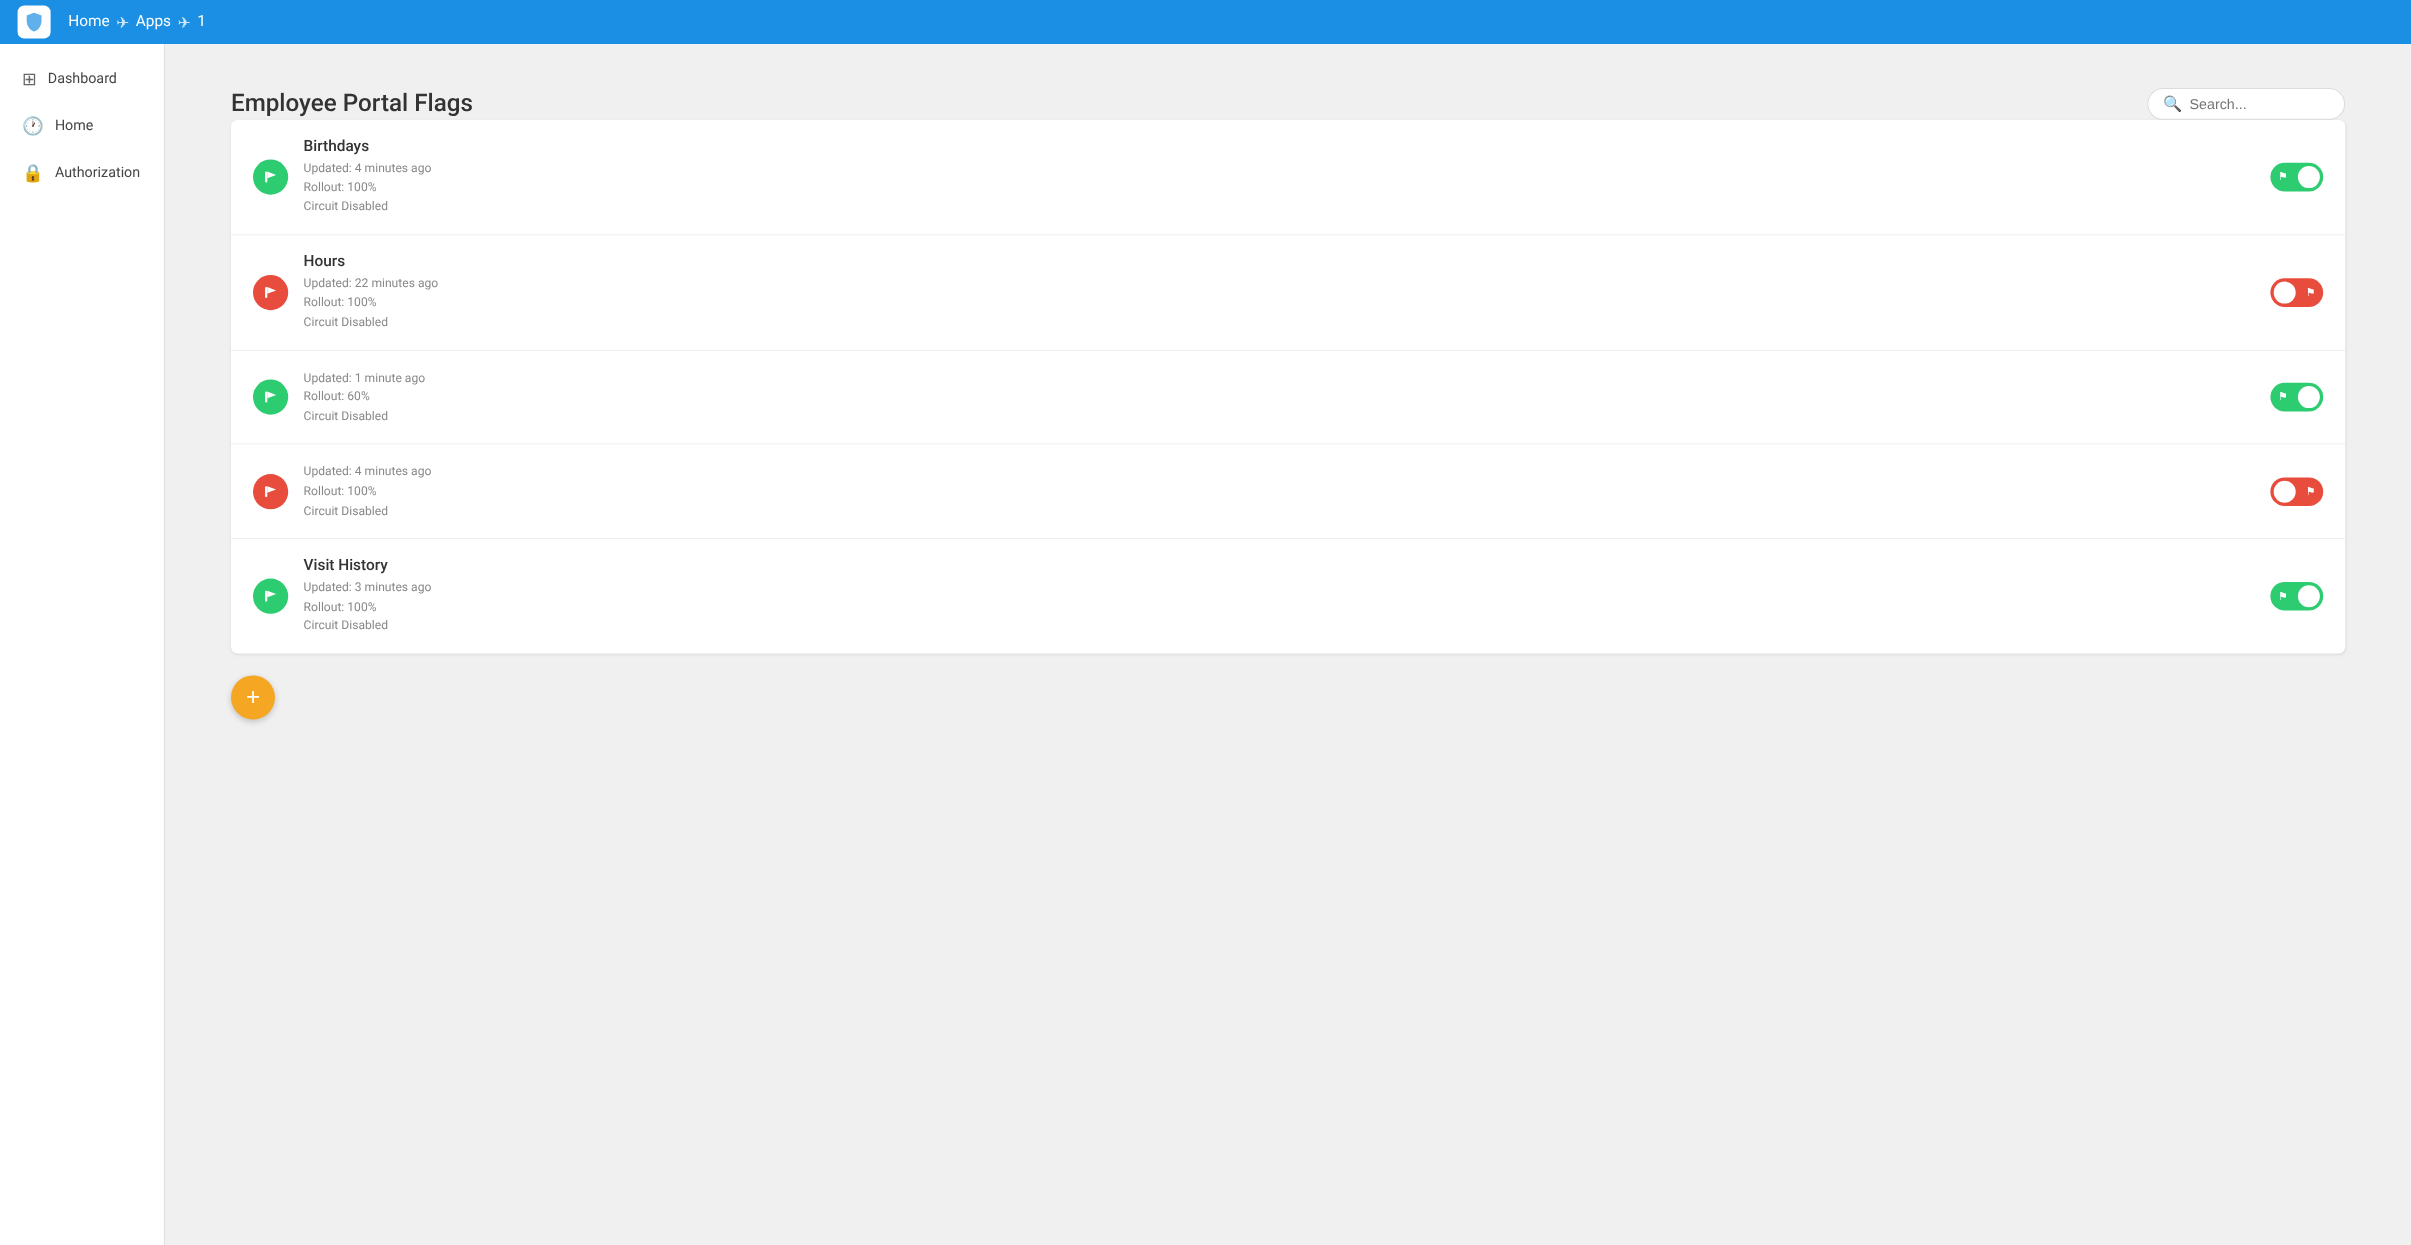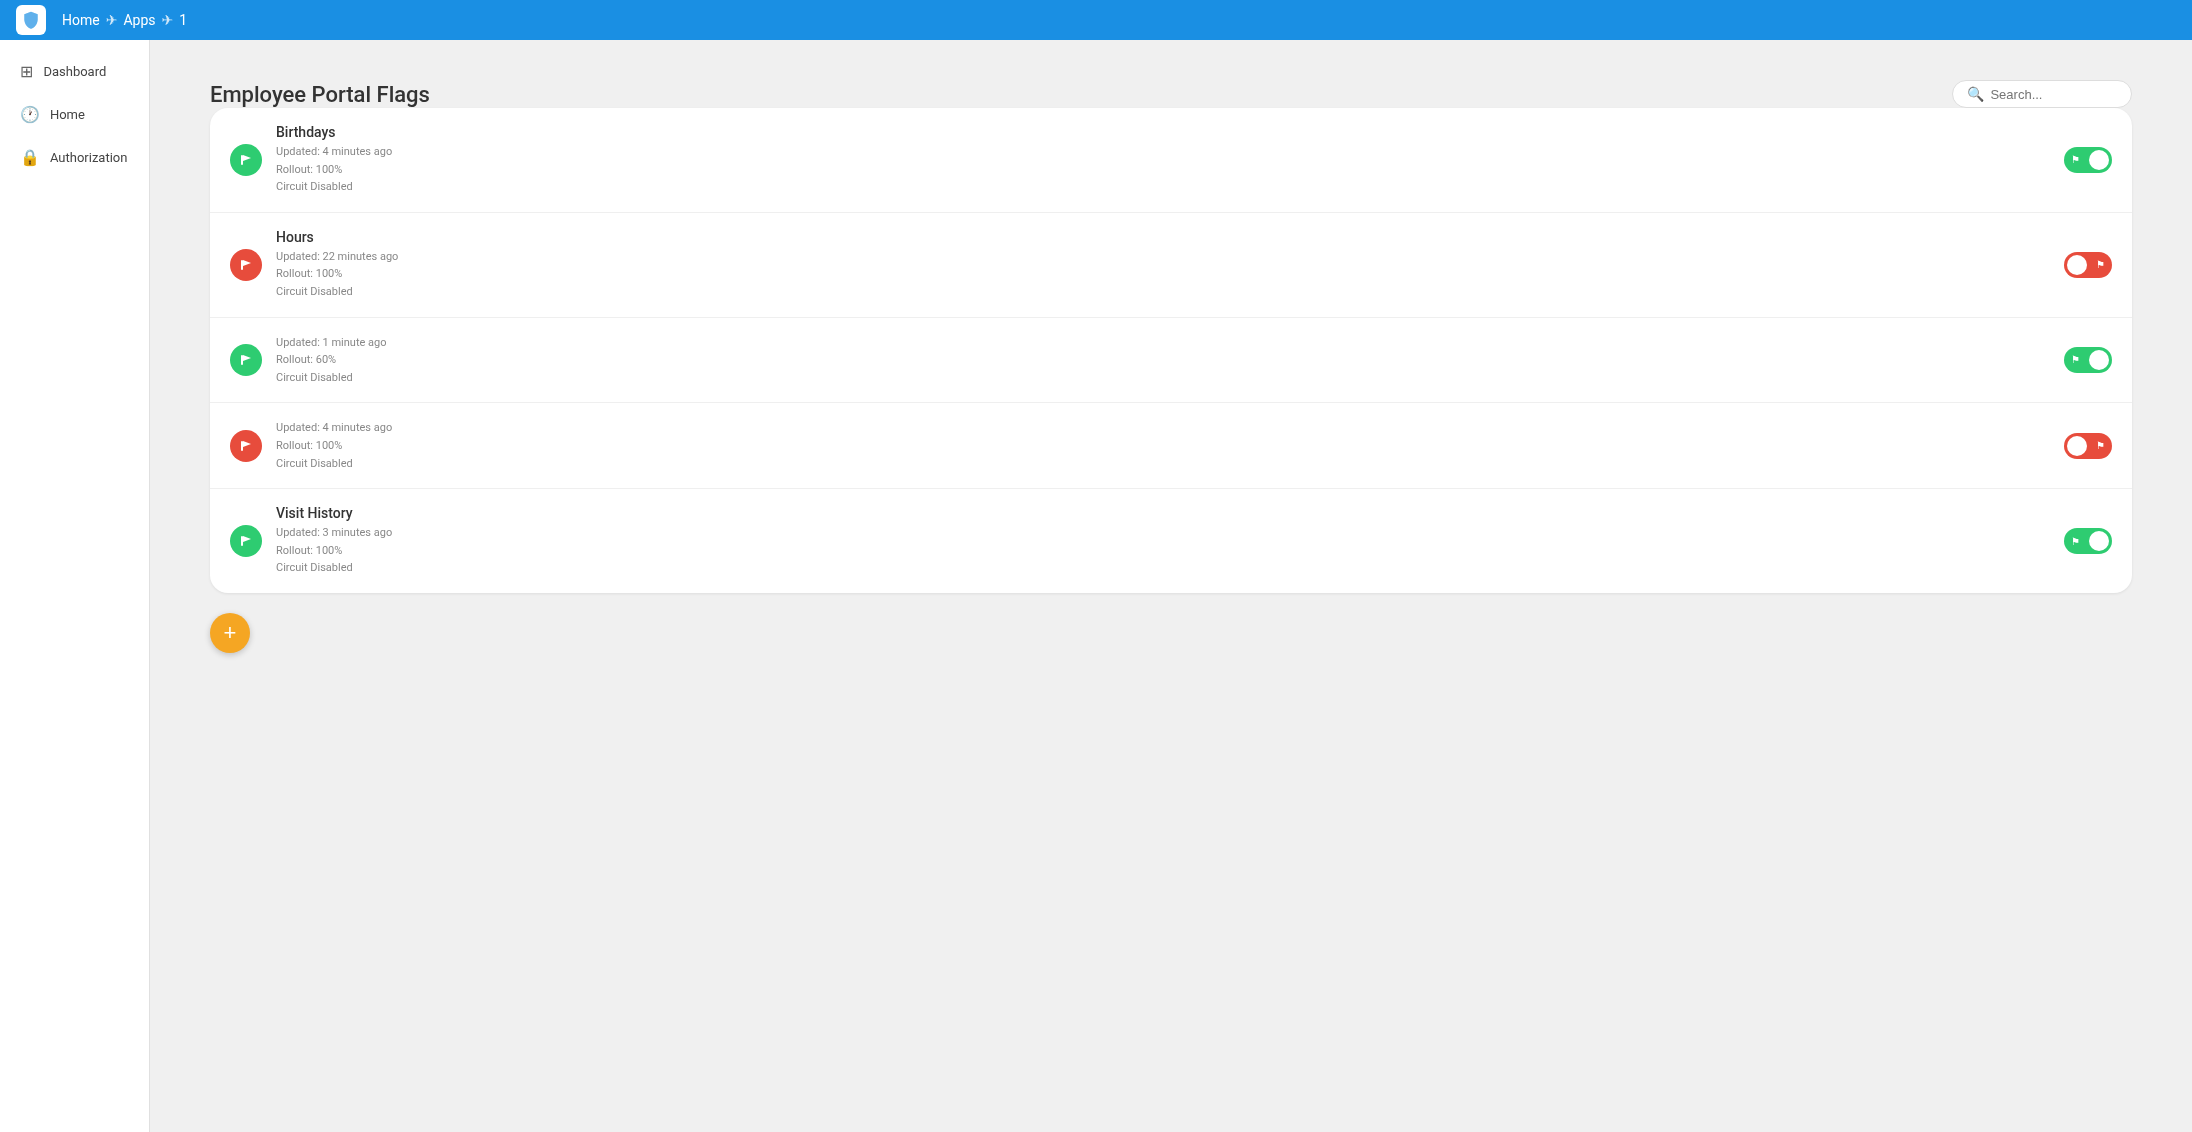--- a/index.html
+++ b/index.html
@@ -100,21 +100,21 @@
       font-size: 13px;
       color: #c2410c;
       width: 100%;
       background: transparent;
     }
     .search-icon-svg { color: #aaa; font-size: 14px; }
 
     
     .flag-list {
       background: white;
-      border-radius: 18px;
+      border-radius: 6px;
       overflow: hidden;
       box-shadow: 0 1px 3px rgba(0,0,0,0.08);
     }
     .flag-row {
       display: flex;
       align-items: center;
       padding: 16px 20px;
       border-bottom: 1px solid #efefef;
       gap: 14px;
     }

